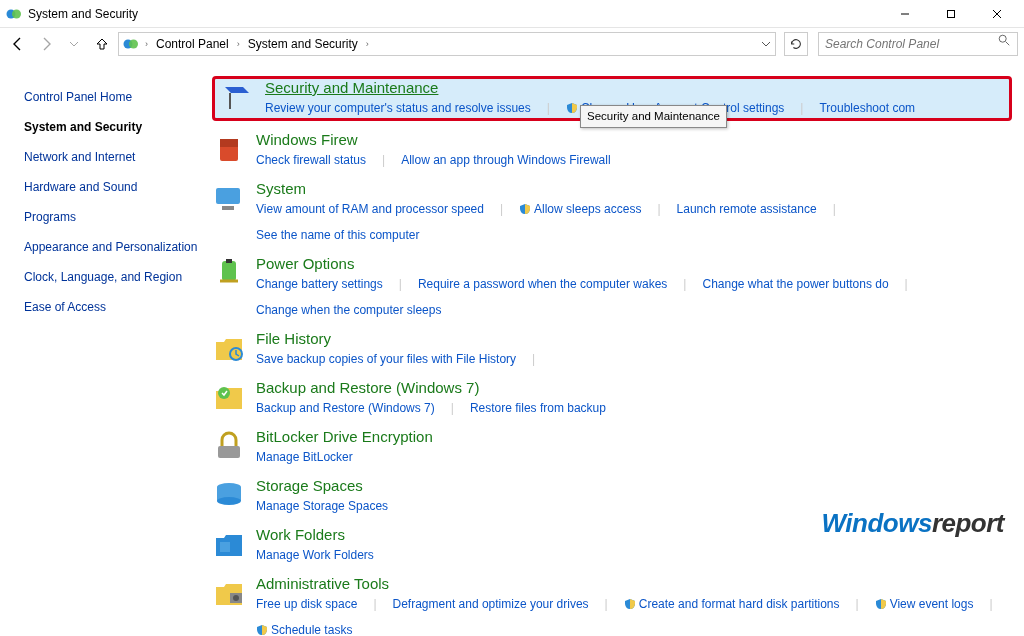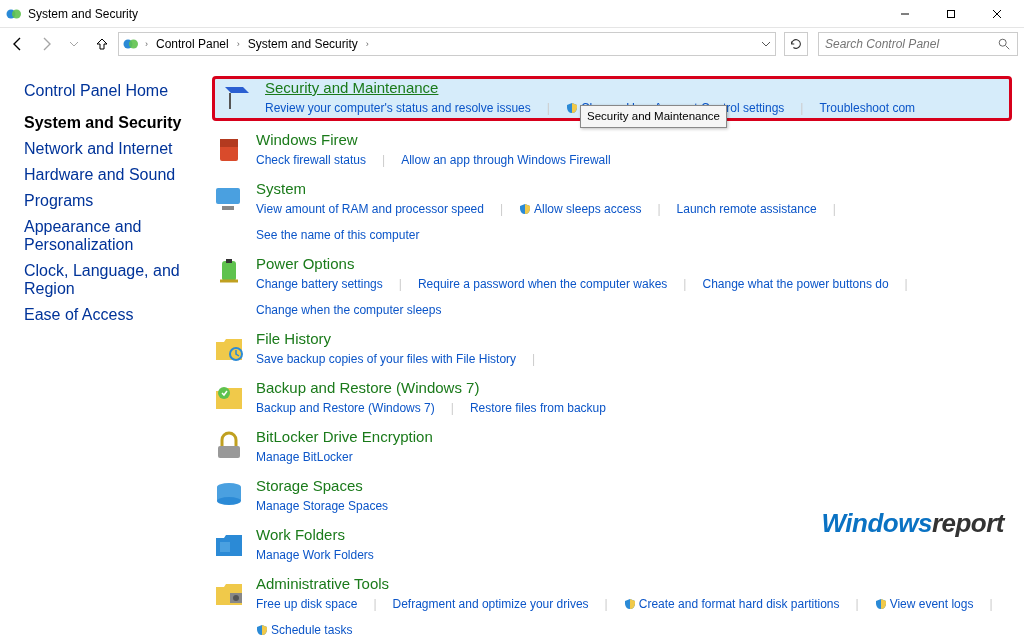--- a/index.html
+++ b/index.html
@@ -12,25 +12,25 @@
 .winbtn svg { width: 10px; height: 10px; }
 .navrow { display: flex; align-items: center; height: 32px; padding: 2px 6px; gap: 4px; }
 .navbtn { width: 24px; height: 24px; display: flex; align-items: center; justify-content: center; }
 .navbtn.disabled { opacity: 0.35; }
 .addr { flex: 1; display: flex; align-items: center; height: 24px; border: 1px solid #ccc; padding: 0 4px; gap: 4px; }
 .addr .folder-icon { width: 16px; height: 16px; }
 .addr .crumb { color: #000; padding: 0 2px; }
 .addr .sep { color: #666; padding: 0 2px; font-size: 9px; }
 .addr-tail { margin-left: auto; display: flex; gap: 6px; align-items: center; }
 .refresh { width: 24px; height: 24px; border: 1px solid #ccc; display: flex; align-items: center; justify-content: center; margin-left: 4px; }
-.search { width: 200px; height: 24px; border: 1px solid #ccc; display: flex; align-items: center; padding: 0 6px; margin-left: 6px; }
+.search { width: 200px; height: 24px; border: 1px solid #ccc; display: flex; padding: 0 6px; margin-left: 6px; }
 .search input { border: none; outline: none; flex: 1; font-size: 12px; font-style: italic; color: #666; }
 .main { display: flex; height: calc(636px - 28px - 32px); }
 .sidebar { width: 210px; padding: 18px 8px 8px 24px; }
-.sidebar a { display: block; color: #003399; text-decoration: none; padding: 4px 0; font-size: 16px; cursor: pointer; }
+.sidebar a { display: block; color: #003399; text-decoration: none; padding: 4px 0; font-size: 12px; cursor: pointer; margin-top: 8px; }
 .sidebar a.current { color: #000; font-weight: 700; }
 .sidebar .home { color: #003399; margin-bottom: 6px; }
 .content { flex: 1; padding: 16px 12px 12px 2px; position: relative; overflow: hidden; }
 .section { display: flex; gap: 10px; margin-bottom: 10px; position: relative; }
 .section.highlight { border: 3px solid #d7001b; border-radius: 4px; background: #d6ecfa; padding: 0 6px; }
 .sec-icon { width: 34px; height: 34px; flex-shrink: 0; margin-top: 2px; }
 .sec-body { flex: 1; }
 .sec-title { color: #1a7a1a; font-size: 15px; font-weight: 400; margin-bottom: 2px; }
 .section.highlight .sec-title { text-decoration: underline; }
 .links { display: flex; flex-wrap: wrap; align-items: center; gap: 6px; line-height: 20px; }

